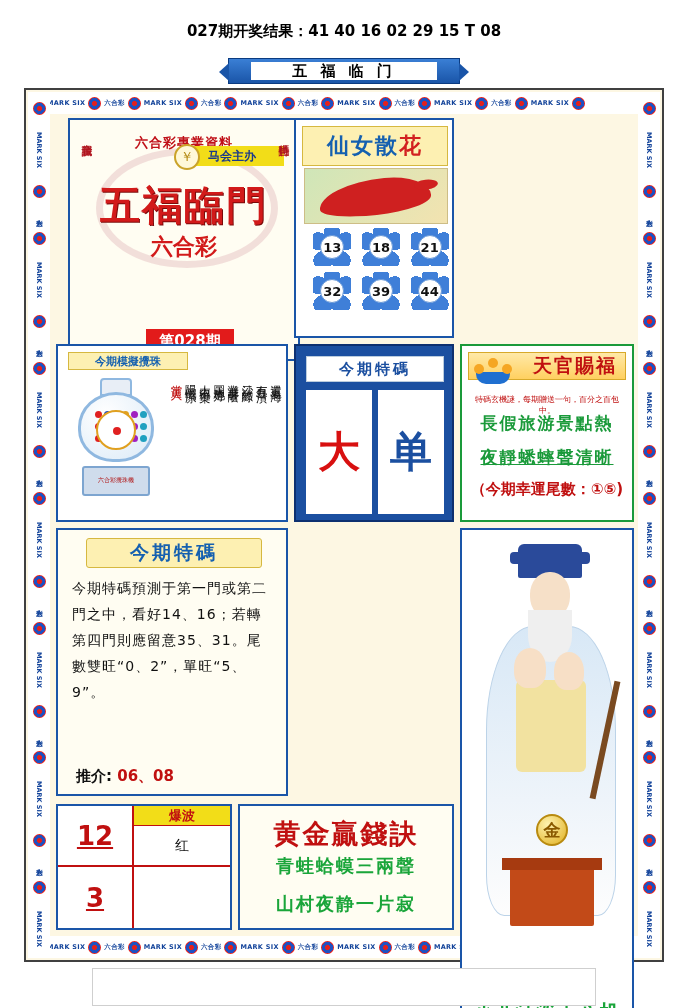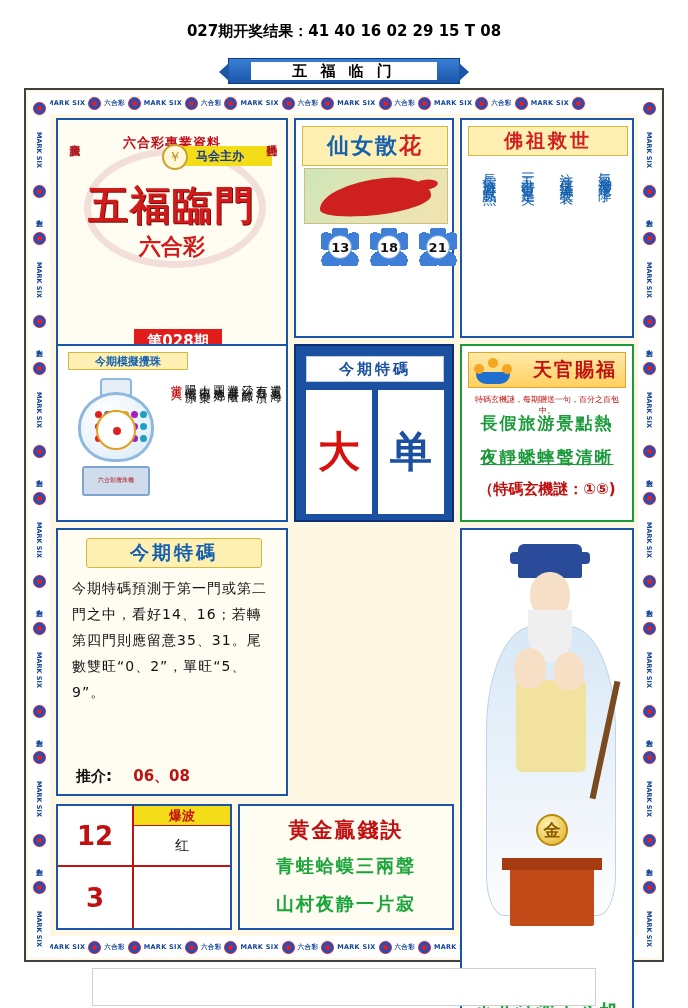--- a/index.html
+++ b/index.html
@@ -52,21 +52,21 @@
   .mk-flower { width: 13px; height: 13px; border-radius: 50%;
     background: radial-gradient(circle at 50% 50%, #e02020 0 30%, #2050c0 30% 60%, #e02020 60% 100%);
     flex: 0 0 auto; margin: 0 3px; }
   .mk-v { writing-mode: vertical-rl; text-orientation: mixed; font-size: 6.5px; font-weight: bold; color: #12439a; }
   .mk-col { display: flex; flex-direction: column; align-items: center; height: 100%; justify-content: space-around; padding: 2px 0; }
 
   .inner-area { position: absolute; left: 26px; top: 26px; width: 586px; height: 820px; }
 
   
   .logo-box {
-    position: absolute; left: 4px; top: 2px; width: 232px; height: 243px;
+    position: absolute; left: 16px; top: 2px; width: 232px; height: 243px;
     background: #fffdf2; border: 2px solid #1a55a8;
   }
   .logo-deco { position: absolute; font-size: 11px; color: #b0141e; writing-mode: vertical-rl; }
   .logo-main {
     position: absolute; left: 0; right: 0; top: 58px; text-align: center;
     font-size: 40px; font-weight: bold; color: #d21a1a;
     letter-spacing: 2px; text-shadow: 1px 1px 0 #7a0a0a;
   }
   .logo-sub {
     position: absolute; left: 0; right: 0; top: 112px; text-align: center;
@@ -115,21 +115,21 @@
   }
   .dragon {
     position: absolute; left: 14px; top: 10px; width: 112px; height: 36px;
     background: #cf2020; border-radius: 60% 40% 50% 50% / 70% 60% 40% 30%;
     transform: rotate(-6deg);
   }
   .dragon:after {
     content: ""; position: absolute; right: -8px; top: 6px; width: 24px; height: 10px;
     background: #cf2020; border-radius: 50%;
   }
-  .balls { position: absolute; left: 20px; top: 108px; width: 146px; text-decoration: underline; }
+  .balls { position: absolute; left: 12px; top: 108px; width: 146px; text-decoration: underline; }
   .ball-row { display: flex; justify-content: space-around; margin-bottom: 6px; }
   .ball {
     width: 38px; height: 38px; position: relative;
     display: flex; align-items: center; justify-content: center;
     font-size: 15px; font-weight: bold; color: #111;
   }
   .ball .petals {
     position: absolute; inset: 0;
     background:
       radial-gradient(circle at 50% 12%, #3f7fd8 0 22%, transparent 22%),
@@ -235,21 +235,21 @@
   }
   .sc.red { color: #d81010; }
   .sc.blue { color: #1b4fa0; }
 
   
   .tian-box {
     position: absolute; left: 408px; top: 228px; width: 174px; height: 178px;
     background: #ffffff; border: 2px solid #1a9a3a;
   }
   .tian-head {
-    position: absolute; left: 6px; top: 6px; right: 6px; height: 36px;
+    position: absolute; left: 6px; top: 6px; right: 6px; height: 28px;
     background: linear-gradient(to bottom, #ffe9a8, #ffd060);
     border: 1px solid #d8a92a;
     display: flex; align-items: center; justify-content: flex-end; padding-right: 8px;
     font-size: 19px; font-weight: bold; color: #c01010; letter-spacing: 2px;
   }
   .tian-bowl {
     position: absolute; left: 10px; top: 10px; width: 42px; height: 28px;
   }
   .tian-bowl .bowl { position: absolute; left: 4px; top: 16px; width: 34px; height: 12px; background: #1f6fd0; border-radius: 0 0 10px 10px; }
   .tian-bowl .f { position: absolute; width: 10px; height: 10px; border-radius: 50%; background: #f5a623; }
@@ -280,21 +280,21 @@
     font-size: 19px; font-weight: bold; color: #1560b0; letter-spacing: 3px;
   }
   .tecode-body {
     position: absolute; left: 14px; top: 46px; right: 14px;
     font-size: 14px; color: #111; line-height: 1.85; letter-spacing: 1px;
   }
   .tecode-rec {
     position: absolute; left: 18px; bottom: 8px;
     font-size: 15px; font-weight: bold; color: #111;
   }
-  .tecode-rec b { color: #c01010; margin-left: 16px; }
+  .tecode-rec b { color: #c01010; }
 
   
   .zodiac-box {
     position: absolute; left: 242px; top: 412px; width: 160px; height: 268px;
     background: #fffdf2; border: 2px solid #1a55a8;
   }
   .zodiac-title {
     position: absolute; left: 14px; top: 8px; width: 132px; height: 28px;
     background: #fdf0b2; border: 1px solid #d6b840; border-radius: 3px;
     display: flex; align-items: center; justify-content: center;
@@ -338,39 +338,39 @@
   }
 
   
   .nums-box {
     position: absolute; left: 4px; top: 688px; width: 176px; height: 126px;
     background: #ffffff; border: 2px solid #1a55a8; display: flex;
   }
   .nums-left { width: 76px; border-right: 2px solid #c01010; }
   .nums-left .n {
     height: 50%; display: flex; align-items: center; justify-content: center;
-    font-size: 26px; font-weight: bold; color: #c01010;
+    font-size: 26px; font-weight: bold; color: #c01010; text-decoration: underline;
   }
   .nums-left .n:first-child { border-bottom: 2px solid #c01010; }
   .nums-right { flex: 1; display: flex; flex-direction: column; }
   .nr-cell { height: 50%; display: flex; flex-direction: column; }
   .nr-cell:first-child { border-bottom: 2px solid #c01010; }
   .nr-tag {
     background: #f2dd18; color: #c01010; font-size: 13px; font-weight: bold;
     text-align: center; height: 20px; line-height: 20px; border-bottom: 1px solid #c01010;
   }
   .nr-val { flex: 1; display: flex; align-items: center; justify-content: center; font-size: 14px; color: #111; }
 
   .gold-box {
     position: absolute; left: 186px; top: 688px; width: 216px; height: 126px;
     background: #fffdf2; border: 2px solid #1a55a8;
   }
   .gold-title {
     position: absolute; left: 0; right: 0; top: 10px; text-align: center;
-    font-size: 21px; font-weight: bold; color: #c01010; letter-spacing: 2px;
+    font-size: 27px; font-weight: bold; color: #c01010; letter-spacing: 2px;
   }
   .gold-l1, .gold-l2 {
     position: absolute; left: 0; right: 0; text-align: center;
     font-size: 18px; color: #1aa53a; font-weight: bold; letter-spacing: 2px;
   }
   .gold-l1 { top: 48px; text-align: center; }
   .gold-l2 { top: 86px; }
 
   .bottom-strip {
     position: absolute; left: 92px; top: 968px; width: 504px; height: 38px;
@@ -535,32 +535,37 @@
             </div>
           <div class="ball">
               <div class="petals"></div>
               <div class="core">18</div>
             </div>
           <div class="ball">
               <div class="petals"></div>
               <div class="core">21</div>
             </div>
         </div>
-      </div>
-    </div>
-
-    <div class="buddha-box">
-      <div class="buddha-title">佛祖救世</div>
-      <div class="buddha-cols">
-        <div class="vcol">氣溫却是下降了</div>
-        <div class="vcol">注意保溫添衣裳</div>
-        <div class="vcol">三五出行更是美</div>
-        <div class="vcol">長假旅游景點熱</div>
-      </div>
-    </div>
+        <div class="ball-row">
+          <div class="ball">
+              <div class="petals"></div>
+              <div class="core">32</div>
+            </div>
+          <div class="ball">
+              <div class="petals"></div>
+              <div class="core">39</div>
+            </div>
+          <div class="ball">
+              <div class="petals"></div>
+              <div class="core">44</div>
+            </div>
+        </div>
+      </div>
+    </div>
+
 
     <div class="sim-box">
       <div class="sim-title">今期模擬攪珠</div>
       <div class="machine">
         <div class="m-neck"></div>
         <div class="m-globe">
           <div class="dots" id="globe-dots">
               <div class="dot" style="left: 6px; top: 8px; background: rgb(224, 32, 32);"></div>
               <div class="dot" style="left: 15px; top: 8px; background: rgb(32, 80, 192);"></div>
               <div class="dot" style="left: 24px; top: 8px; background: rgb(32, 160, 64);"></div>
@@ -612,21 +617,21 @@
       </div>
       <div class="tian-bowl">
         <div class="bowl"></div>
         <div class="f" style="left:2px;top:8px;"></div>
         <div class="f" style="left:16px;top:2px;"></div>
         <div class="f" style="left:30px;top:8px;"></div>
       </div>
       <div class="tian-note">特碼玄機謎，每期贈送一句，百分之百包中。</div>
       <div class="tian-line1">長假旅游景點熱</div>
       <div class="tian-line2">夜靜蟋蟀聲清晰</div>
-      <div class="tian-lucky">（特碼玄機謎：①⑤)</div>
+      <div class="tian-lucky">（今期幸運尾數：①⑤)</div>
     </div>
 
     <div class="tecode-box">
       <div class="tecode-title">今期特碼</div>
       <div class="tecode-body">今期特碼預測于第一門或第二門之中，看好14、16；若轉第四門則應留意35、31。尾數雙旺“0、2”，單旺“5、9”。</div>
       <div class="tecode-rec">
         <span>推介:</span>
         <b>06、08</b>
       </div>
     </div>

